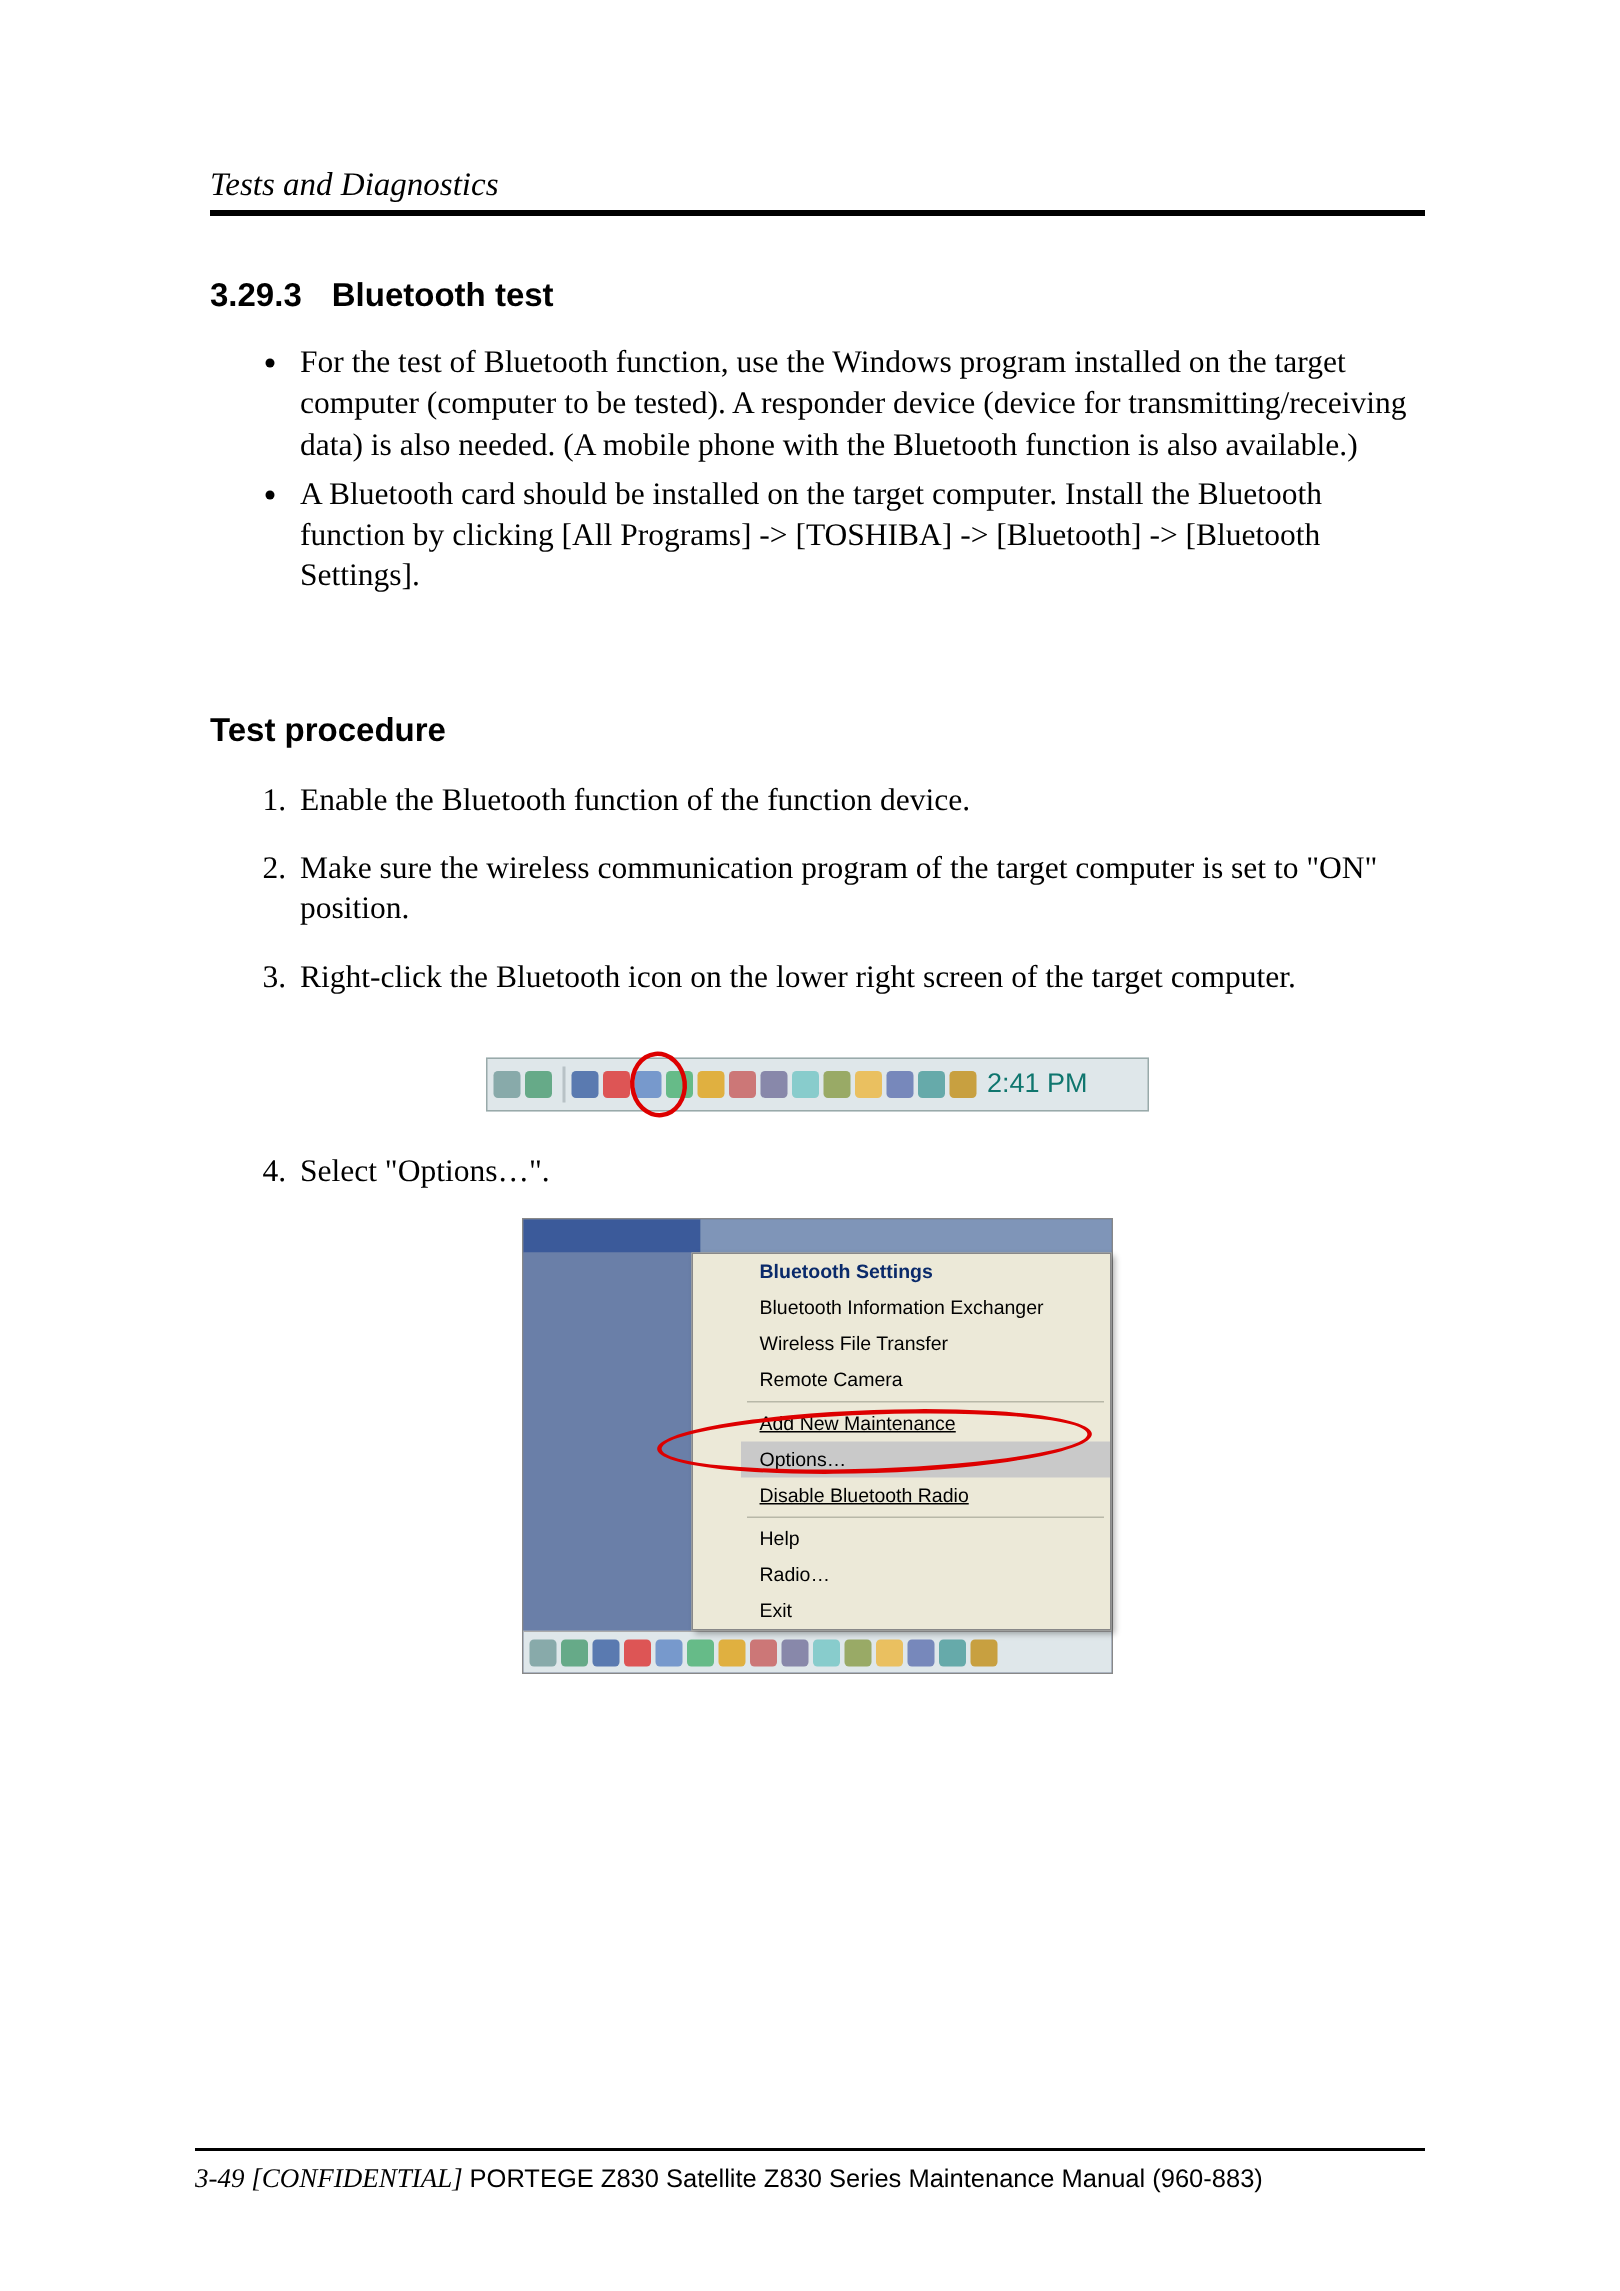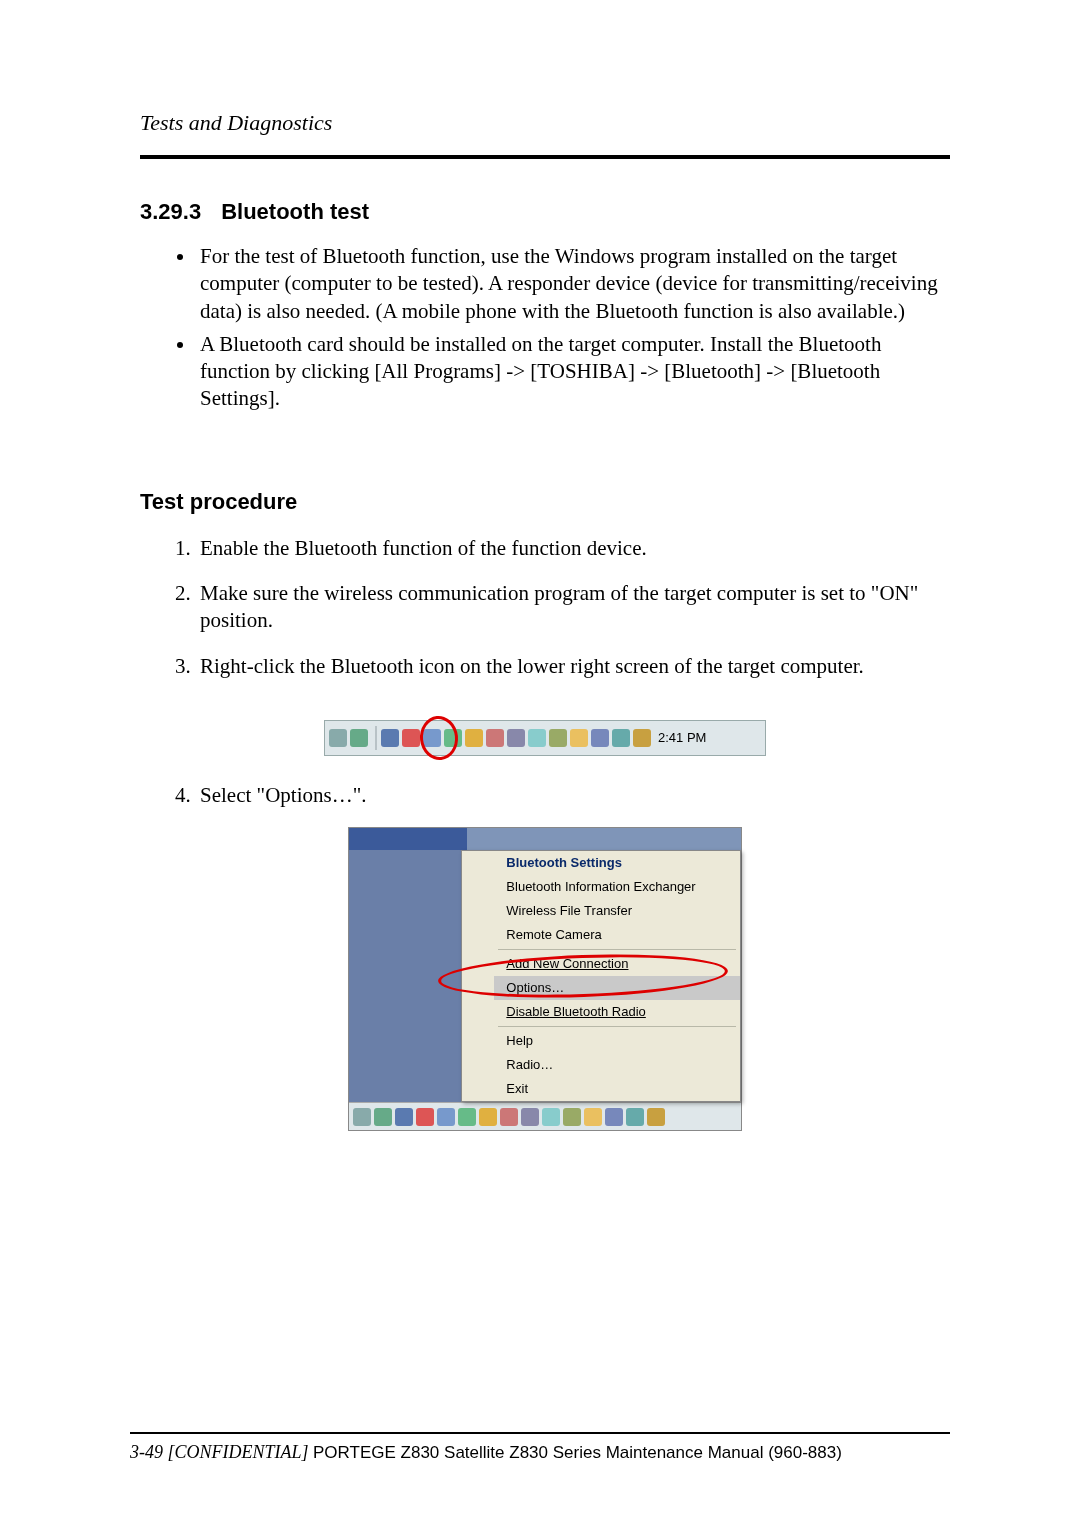--- a/index.html
+++ b/index.html
@@ -12,21 +12,21 @@
   .page {
     width: 1080px;
     height: 1527px;
     position: relative;
     box-sizing: border-box;
     padding: 110px 130px 60px 140px;
   }
   .header-title {
     font-style: italic;
     font-size: 22px;
-    margin-bottom: 19px;
+    margin-bottom: 4px;
   }
   .rule-thick {
     border: none;
     border-top: 4px solid #000;
     margin: 0 0 40px 0;
   }
   .rule-thin {
     border: none;
     border-top: 2px solid #000;
     margin: 0 0 8px 0;
@@ -72,22 +72,22 @@
     width: 18px; height: 18px;
     margin-right: 3px;
     display: inline-block;
     border-radius: 3px;
   }
   .taskbar-figure .sep {
     width: 2px; height: 24px; margin: 0 4px; background: #b8c2c6;
   }
   .taskbar-figure .clock {
     font-family: Tahoma, Arial, sans-serif;
-    font-size: 13px;
-    color: #000000;
+    font-size: 18px;
+    color: #0f766e;
     margin-left: 4px;
     white-space: nowrap;
   }
   .red-circle {
     position: absolute;
     left: 95px; top: -5px;
     width: 32px; height: 38px;
     border: 3px solid #d00;
     border-radius: 50%;
     transform: rotate(-6deg);
@@ -234,21 +234,21 @@
     </div>
     <div class="menu-body">
       <div class="desk"></div>
       <div class="context-menu">
         <div class="red-oval"></div>
         <div class="item bold">Bluetooth Settings</div>
         <div class="item">Bluetooth Information Exchanger</div>
         <div class="item">Wireless File Transfer</div>
         <div class="item">Remote Camera</div>
         <hr>
-        <div class="item und">Add New Connection</div>
+        <div class="item und">Add New Maintenance</div>
         <div class="item sel">Options…</div>
         <div class="item und">Disable Bluetooth Radio</div>
         <hr>
         <div class="item">Help</div>
         <div class="item">Radio…</div>
         <div class="item">Exit</div>
       </div>
     </div>
     <div class="menu-taskbar">
       <span class="tray-icon" style="background:#8aa"></span>

